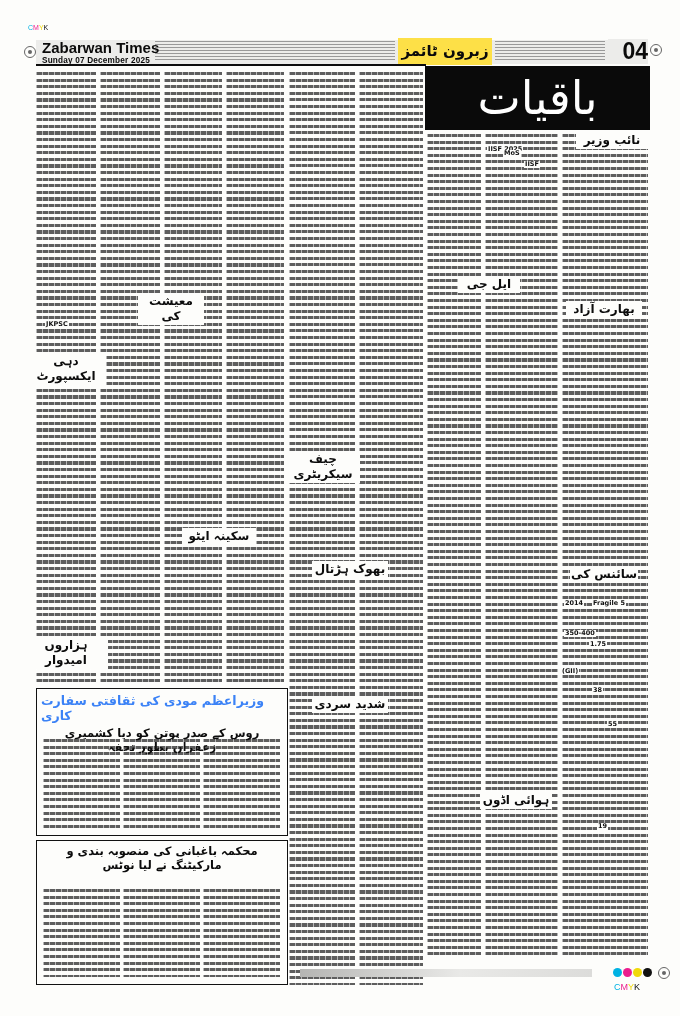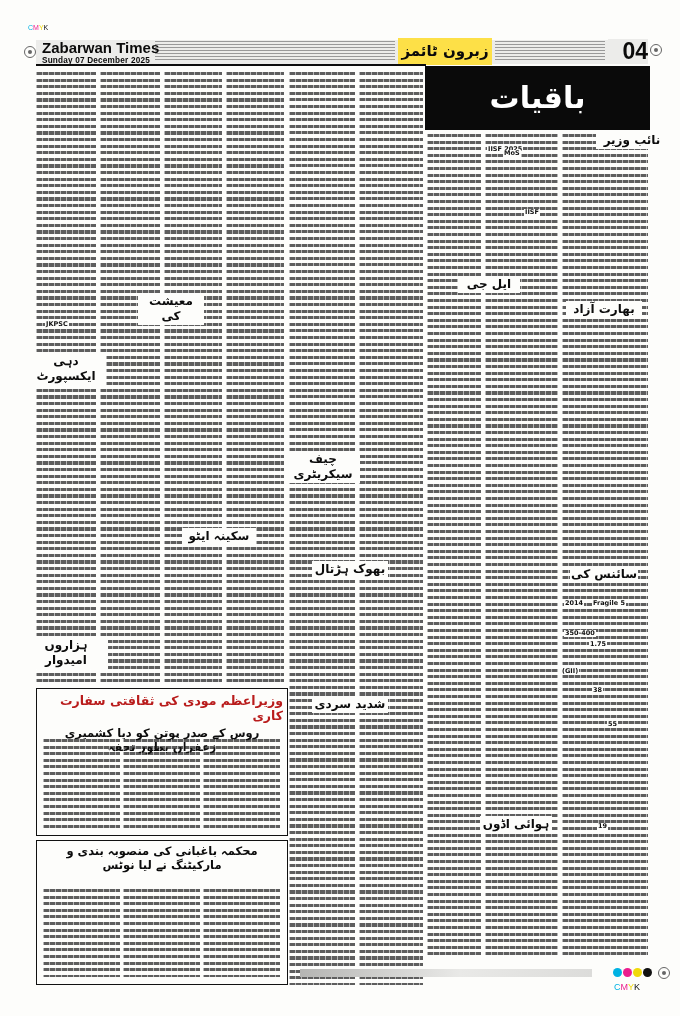--- a/index.html
+++ b/index.html
@@ -23,23 +23,23 @@
   .mast-title .t1{font-size:15px;font-weight:bold;line-height:1.05;}
   .mast-title .t2{font-size:8.2px;font-weight:bold;letter-spacing:.2px;}
   .nameplate{position:absolute;left:398px;top:38px;width:94px;height:27px;background:#fde047;
       color:#0b0b0b;font-size:15px;font-weight:bold;text-align:center;direction:rtl;line-height:27px;}
   .pagenum{position:absolute;left:608px;top:39px;width:40px;height:25px;background:#ececea;
       color:#0b0b0b;font-size:23px;font-weight:bold;text-align:right;line-height:25px;
       font-family:"Liberation Sans",sans-serif;}
   .rule{position:absolute;background:#0d0d0d;}
   .lead-box{position:absolute;left:425px;top:66px;width:225px;height:64px;background:#0a0a0a;
       display:flex;align-items:center;justify-content:center;}
-  .lead-box span{color:#fff;font-size:30px;font-weight:bold;direction:rtl;line-height:1;}
+  .lead-box span{color:#fff;font-size:46px;font-weight:normal;direction:rtl;line-height:1;}
   .abox{position:absolute;left:36px;width:250px;border:1.5px solid #111;background:#fdfdfb;}
-  .abox .h1{font-size:12.5px;font-weight:bold;text-align:right;direction:rtl;margin:4px 4px 0;color:#b91c1c;}
+  .abox .h1{font-size:12.5px;font-weight:bold;text-align:left;direction:rtl;margin:4px 4px 0;color:#3b82f6;}
   .abox .h2{font-size:11.5px;font-weight:bold;text-align:center;direction:rtl;margin:3px 4px 0;color:#0c0c0c;}
   .regmark{position:absolute;width:10px;height:10px;border:1px solid #666;border-radius:50%;}
   .regmark:after{content:"";position:absolute;left:3px;top:3px;width:4px;height:4px;background:#666;border-radius:50%;}
   .cmyk{position:absolute;font-weight:normal;font-family:"Liberation Sans",sans-serif;}
   .cmyk .c{color:#00b2e3;} .cmyk .m{color:#eb1e8e;} .cmyk .y{color:#f0d90a;} .cmyk .k{color:#111;}
   .dot{position:absolute;width:9px;height:9px;border-radius:50%;}
   .graybar{position:absolute;left:300px;top:969px;width:292px;height:8px;
       background:linear-gradient(90deg,#b5b5b3,#e9e9e7 55%,#dcdcda);}
 </style>
 </head>
@@ -69,36 +69,36 @@
   <div class="txt" style="left:36px;top:72px;width:60px;height:612px;"></div>
   <div class="txt" style="left:100px;top:72px;width:60px;height:612px;"></div>
   <div class="txt" style="left:164px;top:72px;width:58px;height:612px;"></div>
   <div class="txt" style="left:226px;top:72px;width:58px;height:612px;"></div>
   <div class="txt" style="left:289px;top:72px;width:66px;height:913px;"></div>
   <div class="txt" style="left:359px;top:72px;width:64px;height:913px;"></div>
   <div class="txt" style="left:427px;top:134px;width:54px;height:824px;"></div>
   <div class="txt" style="left:485px;top:134px;width:73px;height:824px;"></div>
   <div class="txt" style="left:562px;top:134px;width:86px;height:824px;"></div>
 
-  <div class="hd" style="left:596px;top:132px;width:72px;">نائب وزیر</div>
+  <div class="hd" style="left:576px;top:132px;width:72px;">نائب وزیر</div>
   <div class="hd" style="left:458px;top:276px;width:62px;">ایل جی</div>
   <div class="hd" style="left:566px;top:301px;width:76px;">بھارت آزاد</div>
   <div class="hd" style="left:570px;top:566px;width:68px;">سائنس کی</div>
-  <div class="hd" style="left:480px;top:816px;width:72px;">ہوائی اڈوں</div>
+  <div class="hd" style="left:480px;top:792px;width:72px;">ہوائی اڈوں</div>
   <div class="hd" style="left:138px;top:293px;width:66px;">معیشت کی</div>
   <div class="hd" style="left:26px;top:353px;width:80px;">دہی ایکسپورٹ</div>
   <div class="hd" style="left:24px;top:637px;width:84px;">ہزاروں امیدوار</div>
   <div class="hd" style="left:182px;top:528px;width:74px;">سکینہ ایٹو</div>
   <div class="hd" style="left:286px;top:451px;width:74px;">چیف سیکریٹری</div>
   <div class="hd" style="left:312px;top:561px;width:76px;">بھوک ہڑتال</div>
   <div class="hd" style="left:312px;top:696px;width:76px;">شدید سردی</div>
 
   <div class="tok" style="left:487px;top:139px;margin-top:7px;">IISF 2025</div>
   <div class="tok" style="left:503px;top:150px;">MoS</div>
-  <div class="tok" style="left:524px;top:161px;margin-top:48px;">IISF</div>
+  <div class="tok" style="left:524px;top:161px;">IISF</div>
   <div class="tok" style="left:45px;top:321px;">JKPSC</div>
   <div class="tok" style="left:592px;top:600px;">Fragile 5</div>
   <div class="tok" style="left:564px;top:600px;">2014</div>
   <div class="tok" style="left:564px;top:630px;">350-400</div>
   <div class="tok" style="left:589px;top:641px;">1.75</div>
   <div class="tok" style="left:561px;top:668px;">(GII)</div>
   <div class="tok" style="left:592px;top:687px;">38</div>
   <div class="tok" style="left:607px;top:721px;">55</div>
   <div class="tok" style="left:597px;top:823px;">19</div>
 

